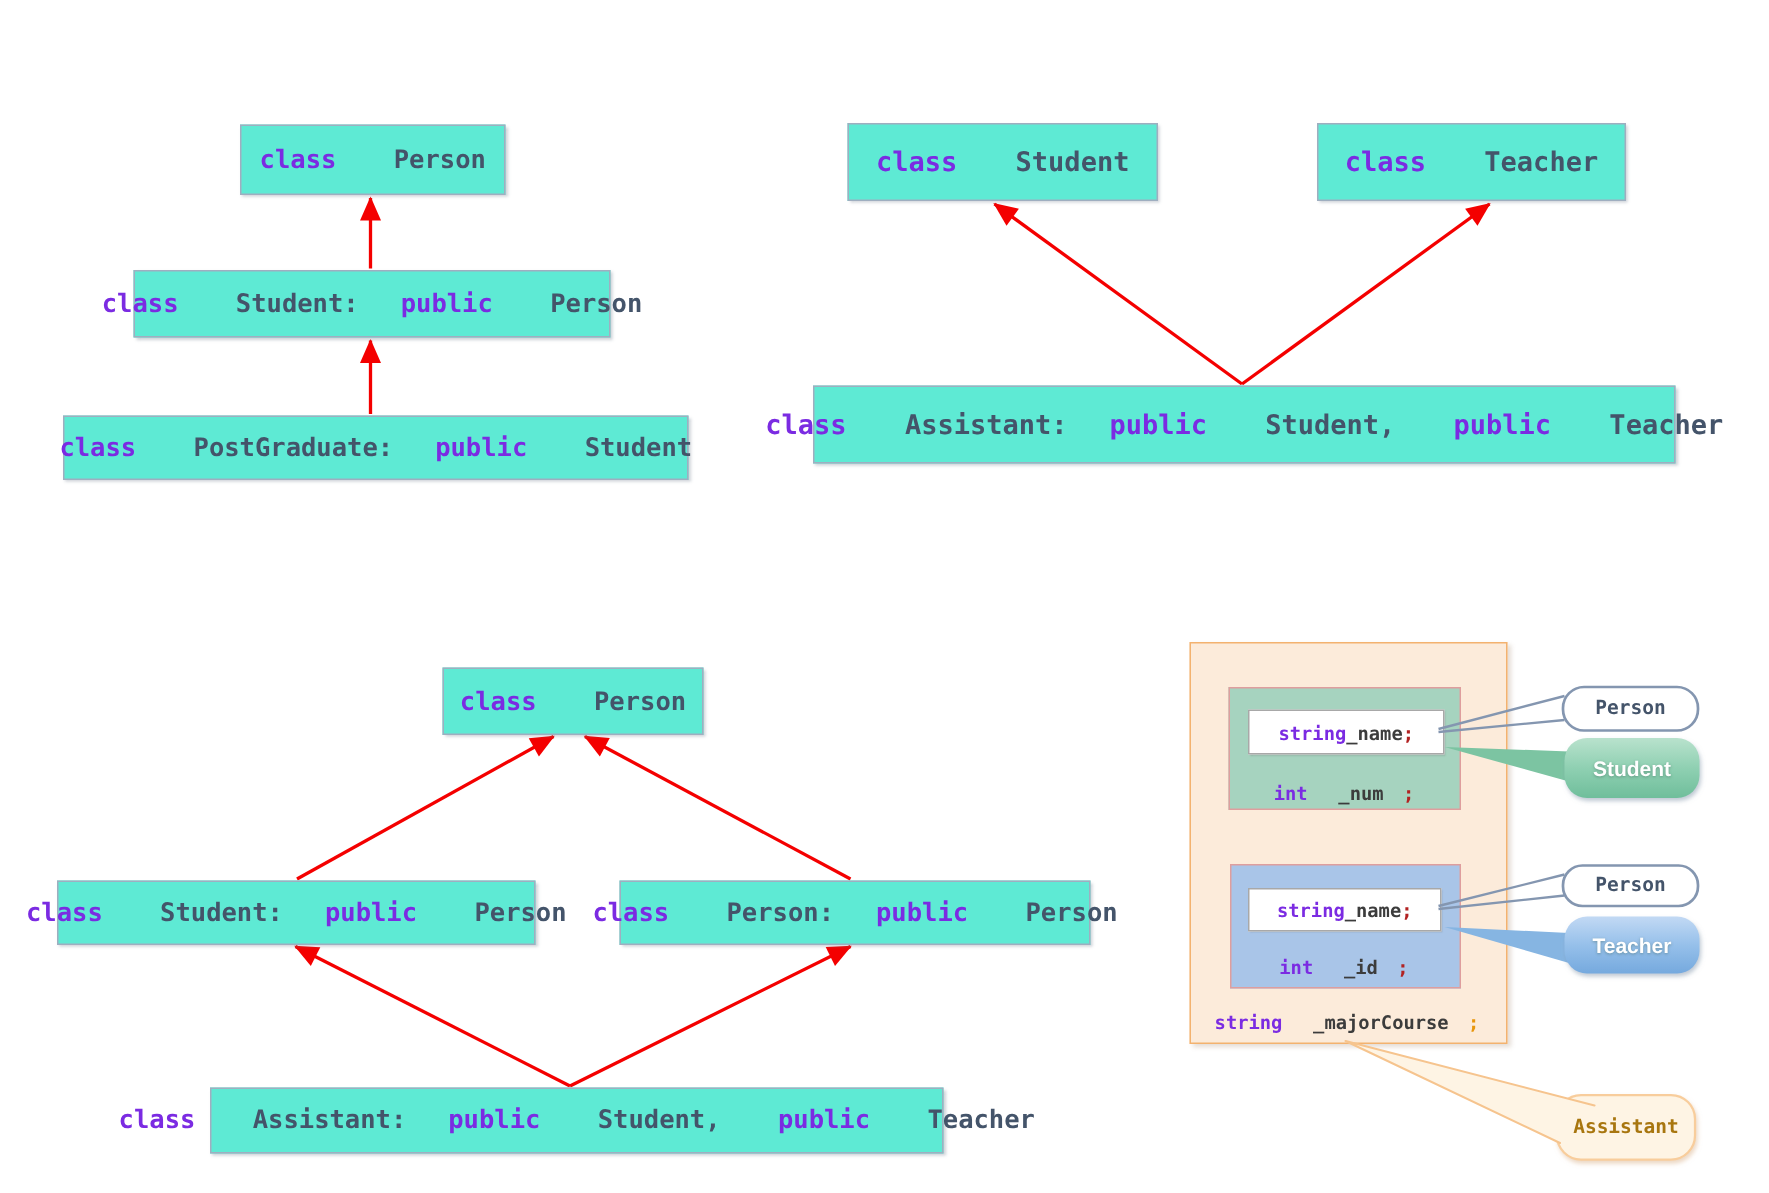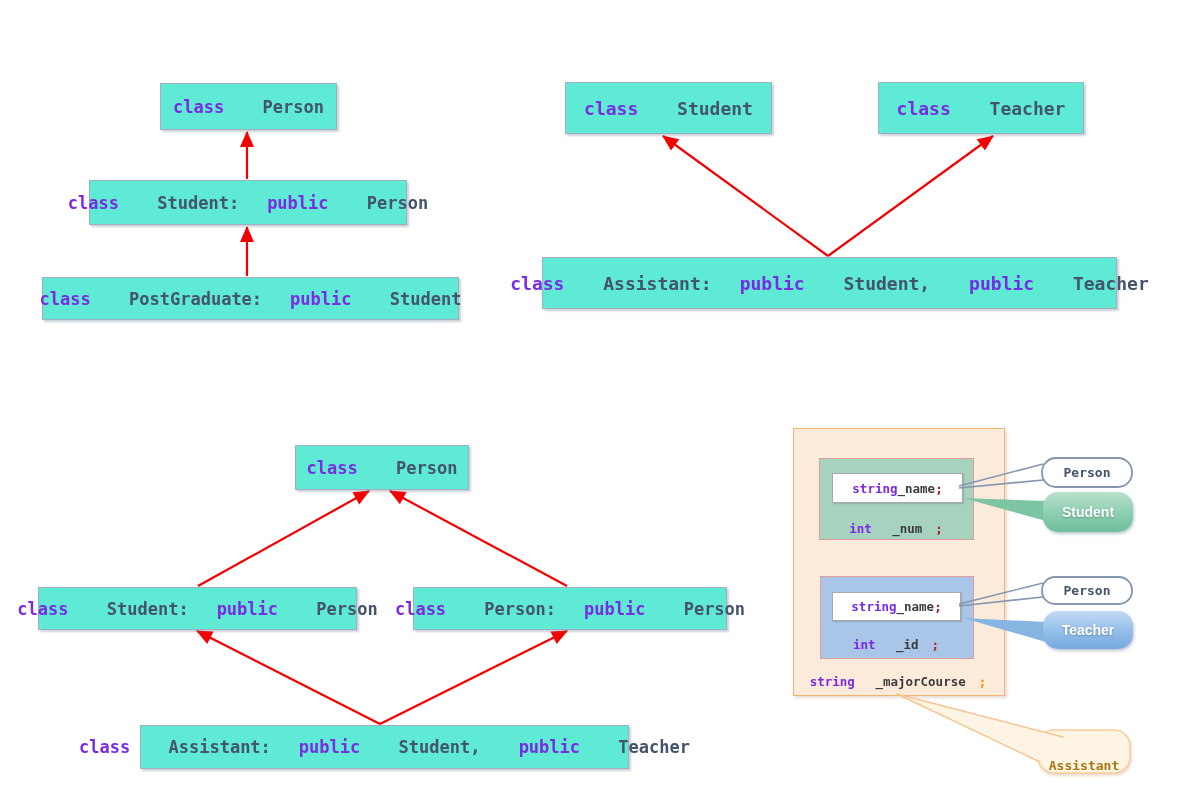--- a/index.html
+++ b/index.html
@@ -25,21 +25,21 @@
   .blue-region{background:#A9C5E8;border:1.5px solid #DE9E9E;}
   .fieldbox{position:absolute;z-index:1;background:#ffffff;border:1px solid #A8A8A8;
             display:flex;align-items:center;justify-content:center;font-weight:bold;font-size:12.5px;
             box-shadow:1px 1px 1px rgba(100,100,100,.25);}
   .codeline{position:absolute;z-index:1;display:flex;align-items:center;justify-content:center;
             font-weight:bold;font-size:12.5px;gap:13px;}
   .clabel{position:absolute;z-index:3;display:flex;align-items:center;justify-content:center;font-weight:bold;}
   .clabel-mono{font-family:"DejaVu Sans Mono","Liberation Mono",monospace;font-size:13px;color:#44546A;}
   .clabel-sans{font-family:"Liberation Sans",sans-serif;font-size:14px;color:#ffffff;
                text-shadow:0 1px 2px rgba(50,90,80,.45);}
-  .clabel-assist{font-family:"DejaVu Sans Mono","Liberation Mono",monospace;font-size:13px;color:#A8760F;align-items:flex-end;}
+  .clabel-assist{font-family:"DejaVu Sans Mono","Liberation Mono",monospace;font-size:13px;color:#A8760F;}
 </style>
 </head>
 <body>
 
 <div class="canvas">
 
   <svg class="layer" id="under-layer">
     <defs>
       <marker id="arr" markerUnits="userSpaceOnUse" markerWidth="18" markerHeight="16" refX="16" refY="8" orient="auto">
         <path d="M1,1 L17,8 L1,15 Z" fill="#F40000"></path>

